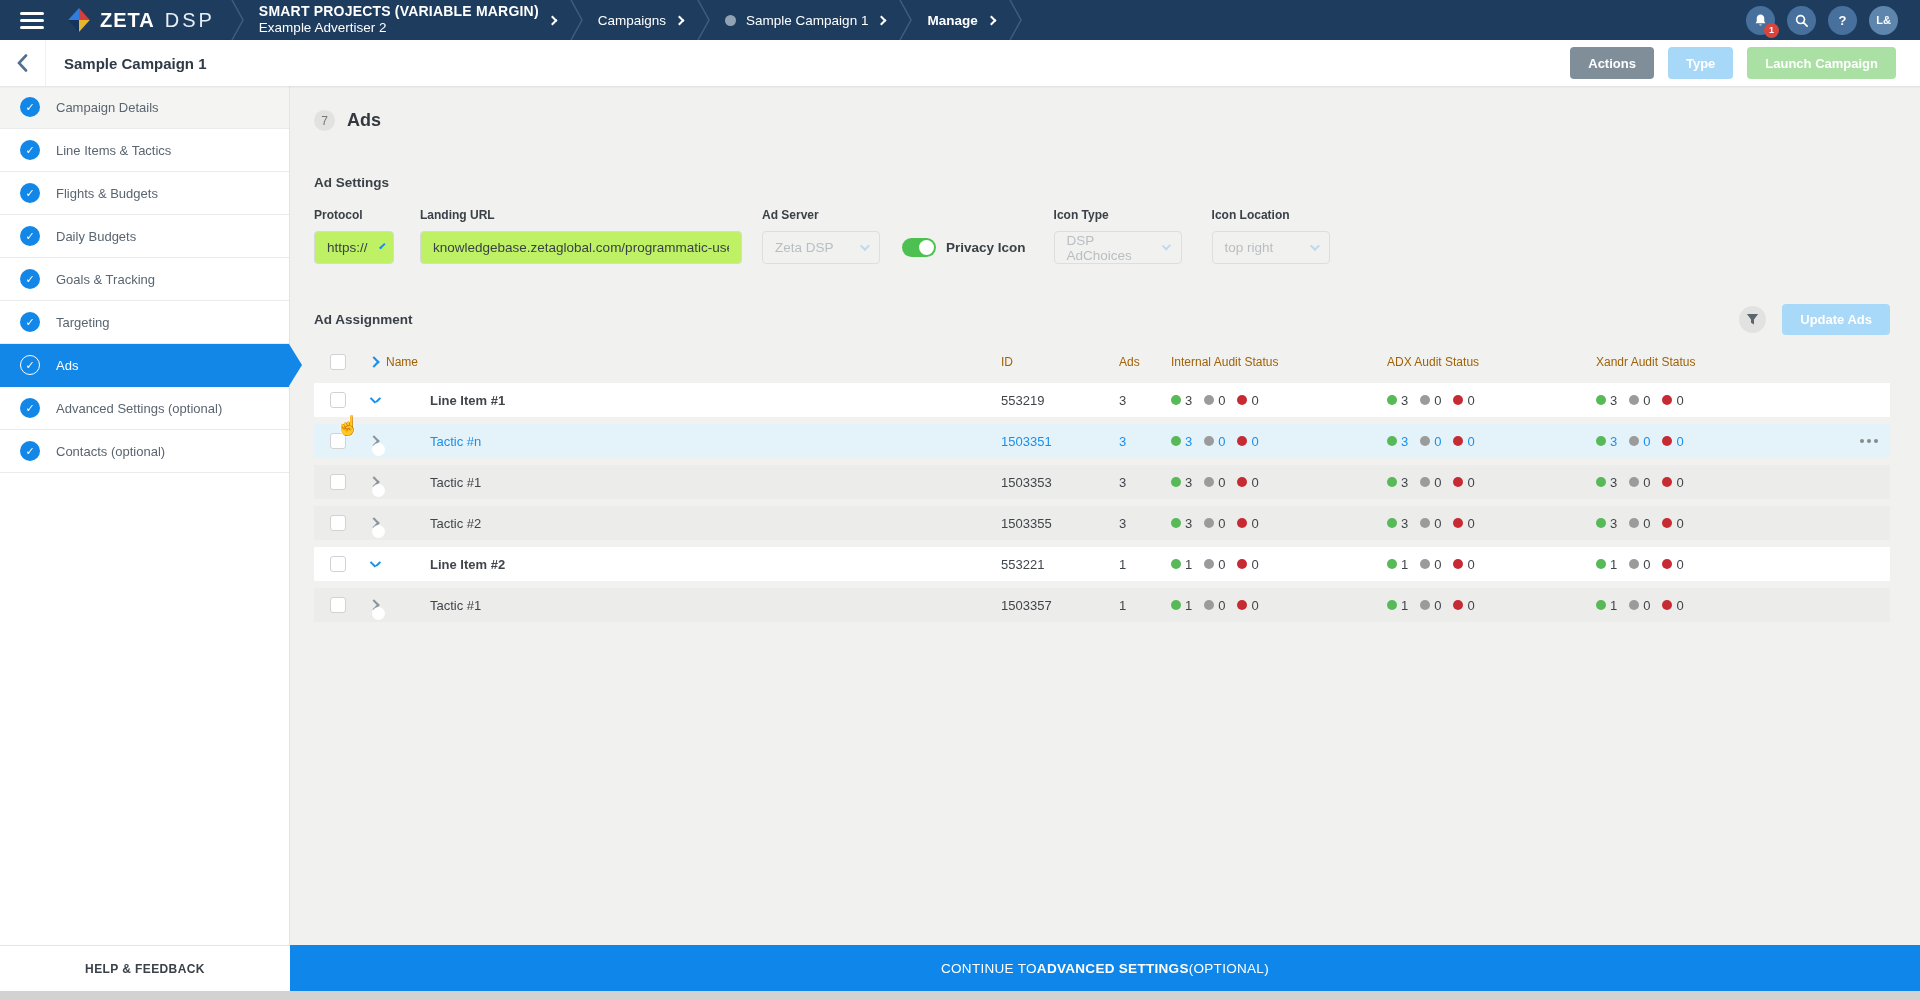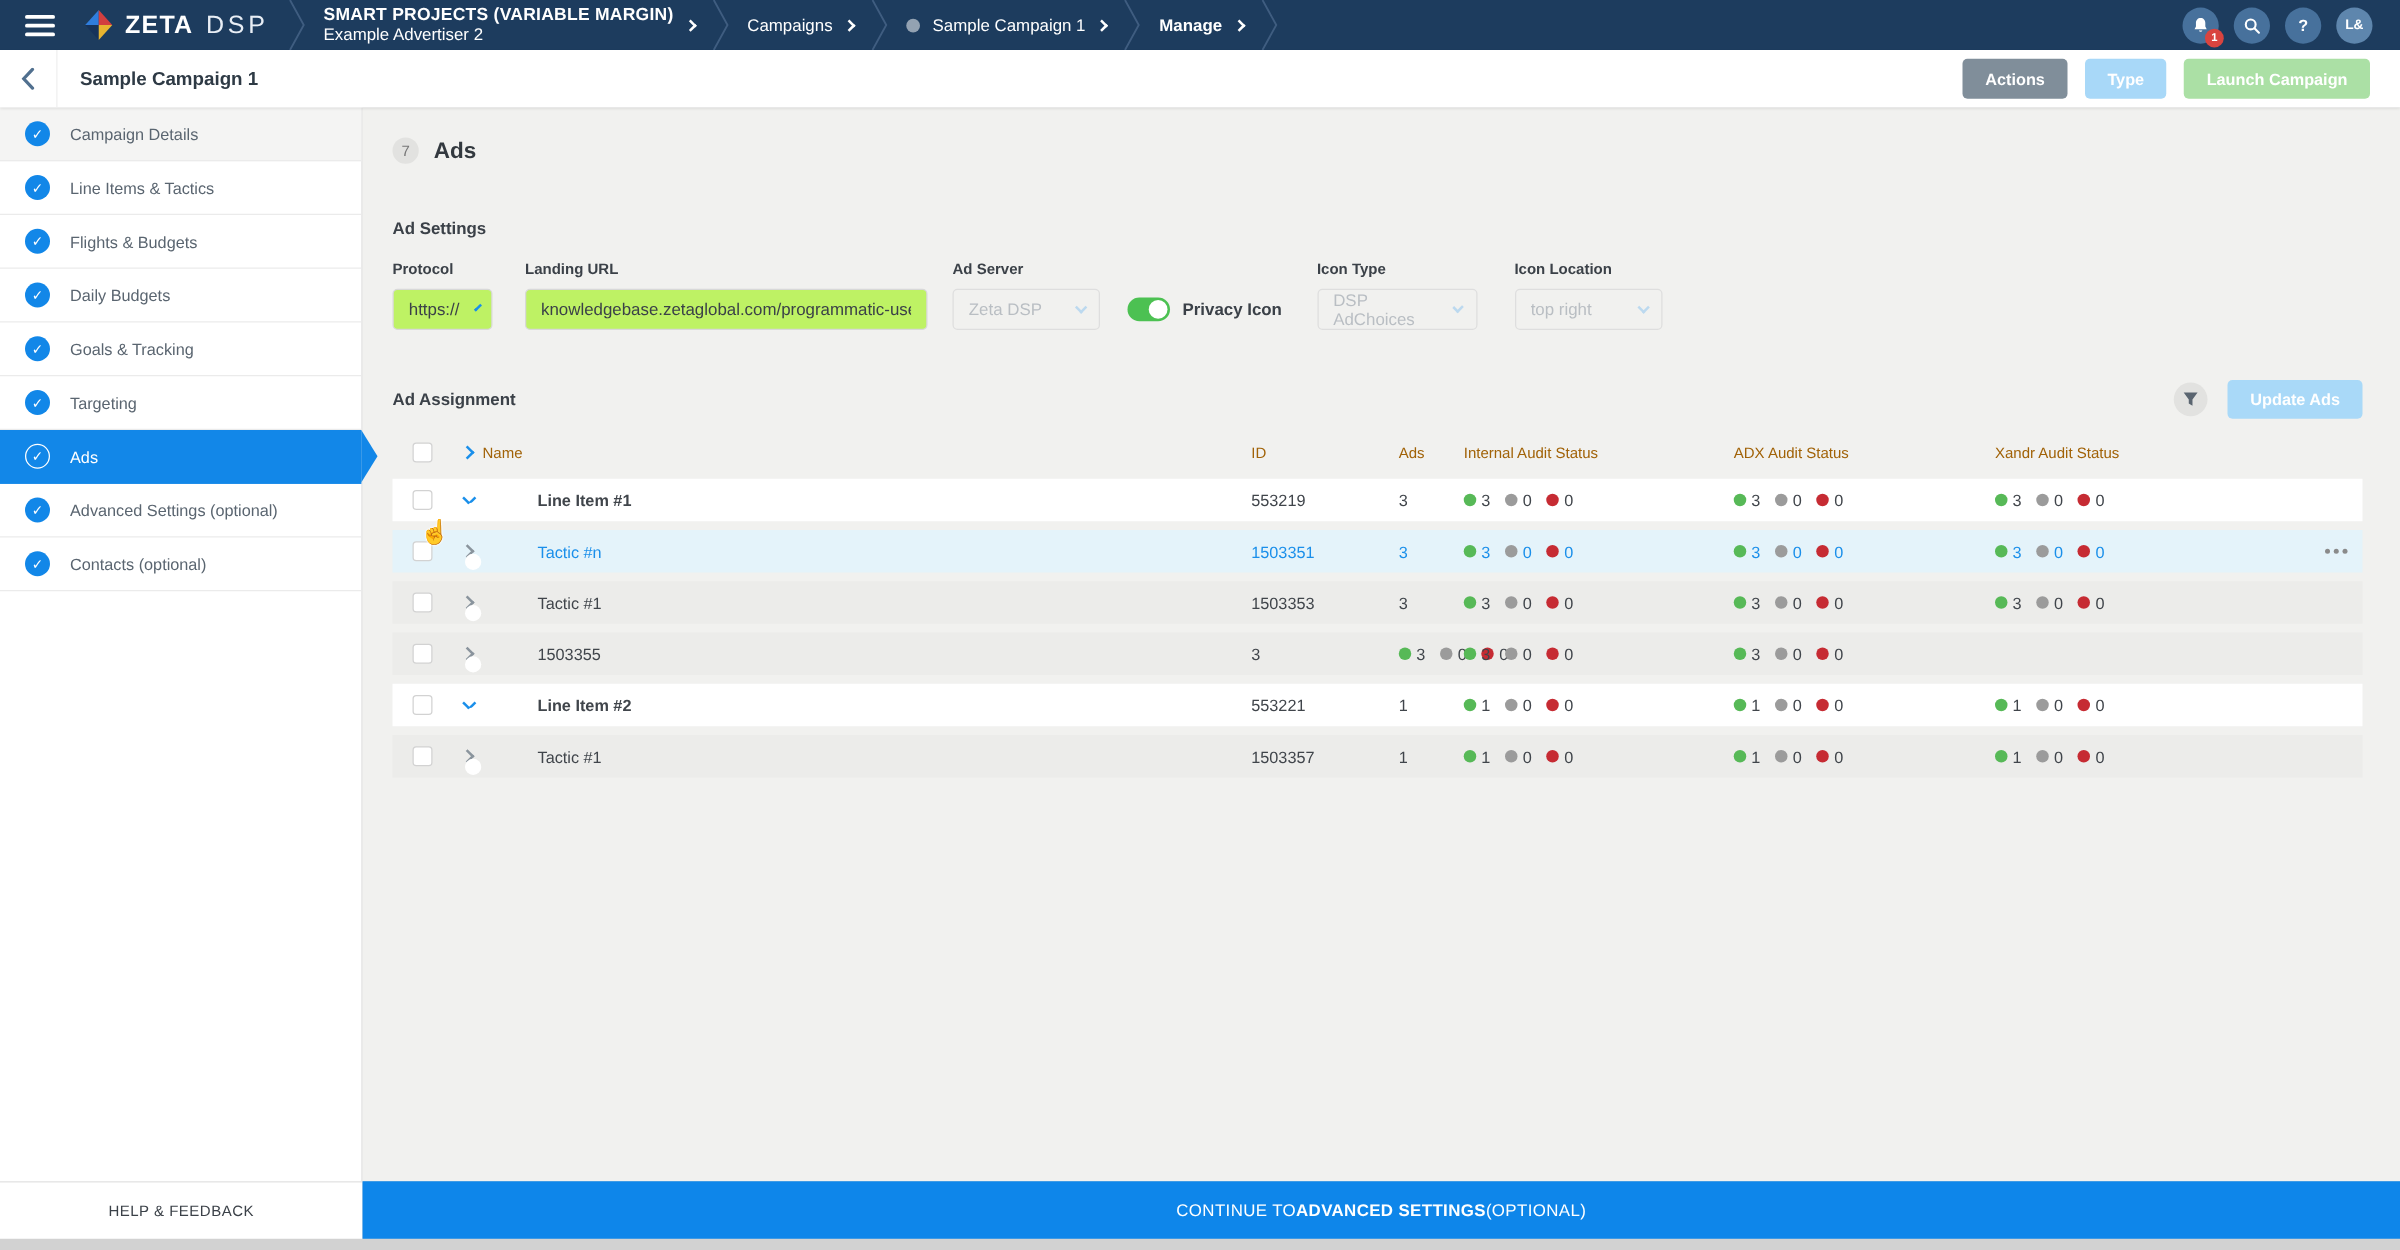--- a/index.html
+++ b/index.html
@@ -100,21 +100,21 @@
   .status { display:flex; gap:12px; }
   .st { display:flex; align-items:center; gap:4px; }
   .st b { font-weight:normal; color:#40454b; }
   .dot { width:10px; height:10px; border-radius:50%; display:inline-block; }
   .dot.g { background:#57b957; } .dot.n { background:#9b9b9b; } .dot.r { background:#c62b33; }
   .menu-dots { display:flex; gap:3px; justify-content:center; cursor:pointer; }
   .menu-dots i { width:4px; height:4px; border-radius:50%; background:#8a8a8a; }
 
   
   .footer-row { flex:0 0 46px; display:flex; position:relative; z-index:2; }
-  .footer-help { width:290px; flex:0 0 290px; background:#fff; border-top:1px solid #e4e4e4; display:flex; align-items:center; justify-content:center; font-size:12px; font-weight:normal; color:#3b4148; letter-spacing:.4px; cursor:pointer; }
+  .footer-help { width:290px; flex:0 0 290px; background:#fff; border-top:1px solid #e4e4e4; display:flex; align-items:center; justify-content:center; font-size:12px; font-weight:bold; color:#3b4148; letter-spacing:.4px; cursor:pointer; }
   .footer-continue { flex:1; background:#0e86ea; color:#fff; display:flex; align-items:center; justify-content:center; font-size:13.5px; letter-spacing:.3px; cursor:pointer; }
   .footer-continue b { font-weight:bold; }
   .bottom-strip { flex:0 0 9px; background:#d2d2d2; }
 
   .cursor { position:absolute; left:336px; top:414px; font-size:19px; color:#101010; z-index:10; text-shadow:0 0 2px #fff, 0 0 2px #fff; pointer-events:none; }
 </style>
 </head>
 <body>
 
 <div class="page">
@@ -494,20 +494,21 @@
           </span>
           <span></span>
         </div>
 
         <div class="trow gray">
           <span class="cb"></span>
           <span class="row-chev">
               <span class="chev-right"></span>
             </span>
           <span><span class="mini-toggle"><span class="knob"></span></span></span>
+          <span class="rname link txt">Tactic #2</span>
           <span class="txt">1503355</span>
           <span class="txt">3</span>
           <span class="status">
             <span class="st">
                 <i class="dot g"></i>
                 <b>3</b>
               </span>
             <span class="st">
                 <i class="dot n"></i>
                 <b>0</b>

